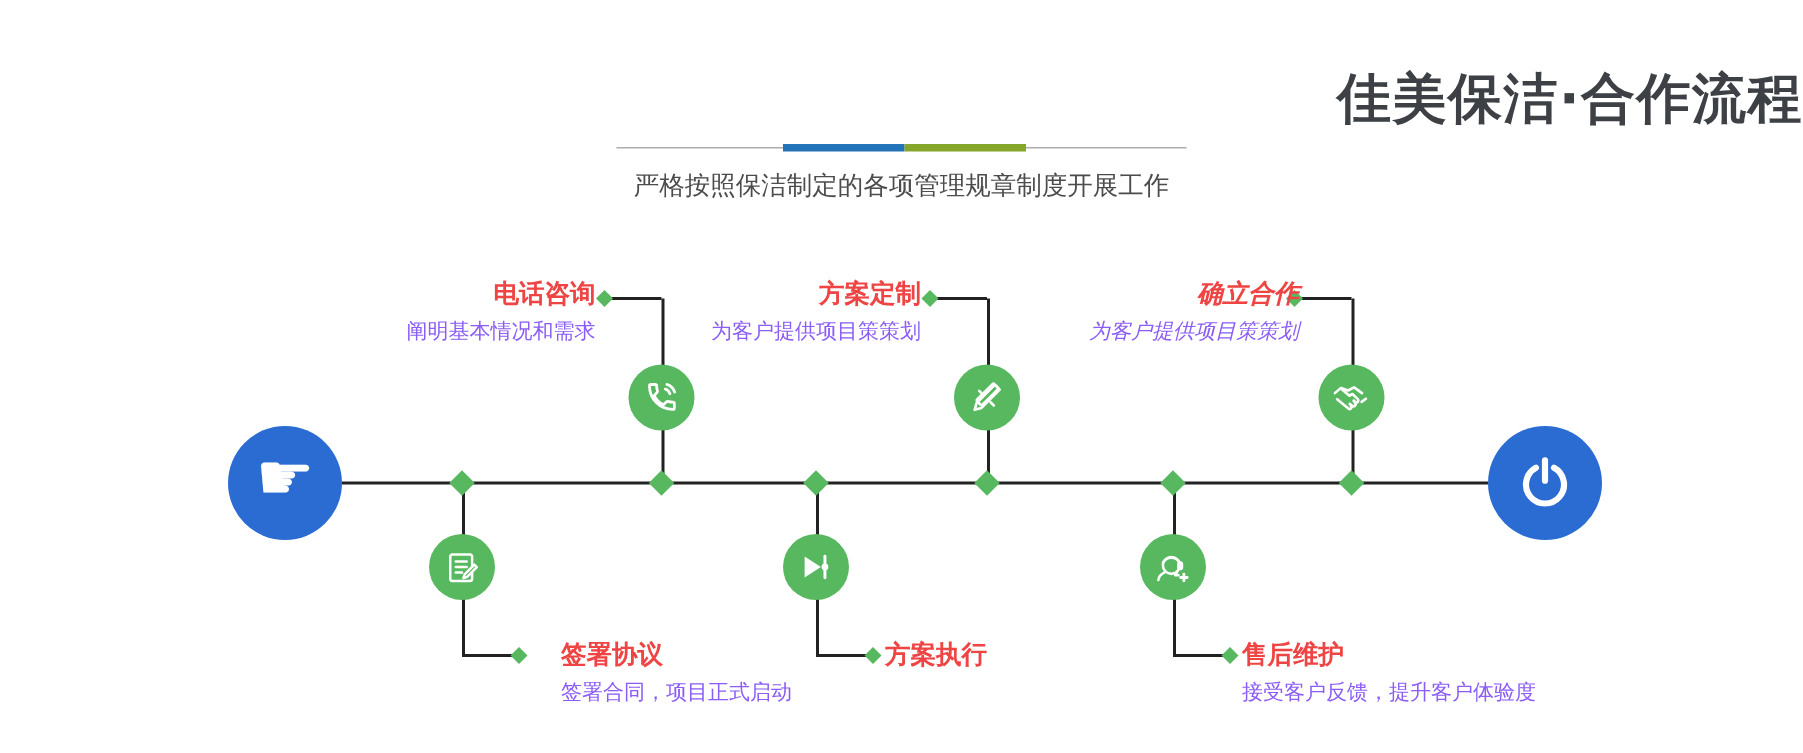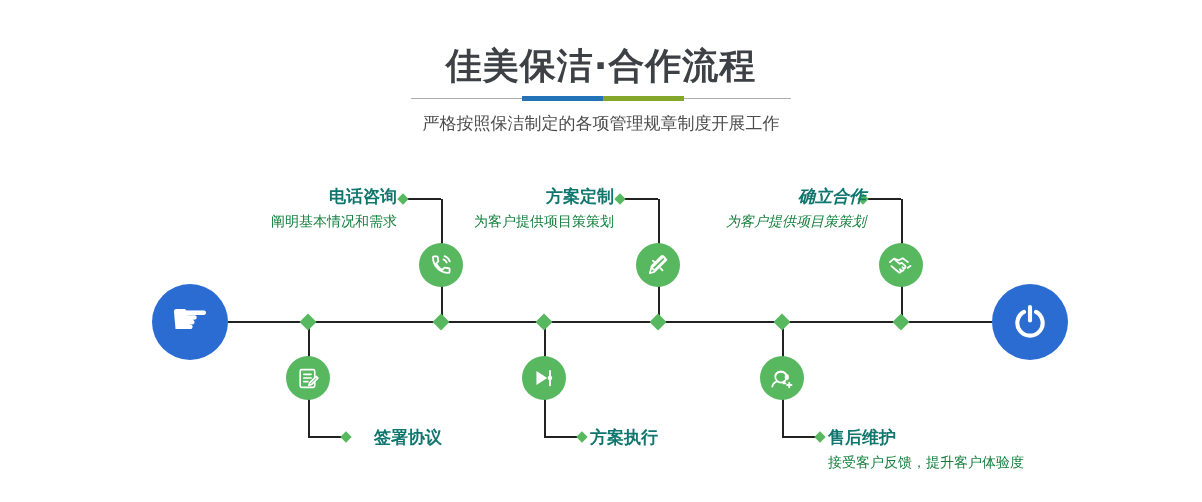--- a/index.html
+++ b/index.html
@@ -1,20 +1,20 @@
 <!DOCTYPE html>
 <html style="--blue: #2b6cd3; --green: #57b85f; --div-blue: #2273b8; --div-green: #83a62b;"><head>
 <meta charset="utf-8">
 <style>
   html,body{margin:0;padding:0;background:#fff;}
   .stage{position:relative;width:1202px;height:502px;background:#ffffff;overflow:hidden;
          font-family:"DejaVu Sans","Liberation Sans",sans-serif;}
 
   
-  .hdr-title{position:absolute;left:0;top:42px;width:1202px;text-align:center;
+  .hdr-title{position:absolute;left:0;top:42px;width:1202px;text-align:right;
              font-size:36px;font-weight:700;color:#3d4145;letter-spacing:1px;}
   .hdr-divider{position:absolute;left:411px;top:96px;width:380px;height:5px;}
   .hdr-divider .gray{position:absolute;left:0;top:2px;width:380px;height:1px;background:#adadad;}
   .hdr-divider .seg-blue{position:absolute;left:111px;top:0;width:81px;height:5px;background:var(--div-blue);}
   .hdr-divider .seg-green{position:absolute;left:192px;top:0;width:81px;height:5px;background:var(--div-green);}
   .hdr-sub{position:absolute;left:0;top:112px;width:1202px;text-align:center;
            font-size:17px;color:#4c4c4c;}
 
   
   .timeline{position:absolute;left:228px;top:321px;width:764px;height:1.5px;background:#222;}
@@ -28,22 +28,22 @@
   .node-circle{position:absolute;width:44px;height:44px;border-radius:50%;background:var(--green);
                display:flex;align-items:center;justify-content:center;}
   .node-circle svg{display:block;}
 
   .diamond{position:absolute;width:12px;height:12px;background:var(--green);transform:rotate(45deg);}
   .bullet{position:absolute;width:8px;height:8px;background:var(--green);transform:rotate(45deg);}
 
   .step-text{position:absolute;white-space:nowrap;}
   .step-text.top{text-align:right;}
   .step-text.bottom{text-align:left;}
-  .step-title{font-size:17px;font-weight:700;color:#0f766e;line-height:21px;}
-  .step-desc{font-size:14px;color:#15803d;line-height:20px;margin-top:4px;}
+  .step-title{font-size:17px;font-weight:700;color:#ef4444;line-height:21px;}
+  .step-desc{font-size:14px;color:#8b5cf6;line-height:20px;margin-top:4px;}
 
   
   .v-t1{left:441px;top:199px;height:123px;} .v-t2{left:658px;top:199px;height:123px;} .v-t3{left:901px;top:199px;height:123px;}
   .v-b1{left:308px;top:322px;height:115px;} .v-b2{left:544px;top:322px;height:115px;} .v-b3{left:782px;top:322px;height:115px;}
   .h-t1{left:403px;top:198px;width:38px;} .h-t2{left:620px;top:198px;width:38px;} .h-t3{left:863px;top:198px;width:38px;}
   .h-b1{left:308px;top:436px;width:38px;} .h-b2{left:544px;top:436px;width:38px;} .h-b3{left:782px;top:436px;width:38px;}
   .bu-t1{left:399px;top:195px;} .bu-t2{left:616px;top:195px;} .bu-t3{left:859px;top:195px;}
   .bu-b1{left:342px;top:433px;} .bu-b2{left:578px;top:433px;} .bu-b3{left:816px;top:433px;}
   .c-t1{left:419px;top:243px;} .c-t2{left:636px;top:243px;} .c-t3{left:879px;top:243px;}
   .c-b1{left:286px;top:356px;} .c-b2{left:522px;top:356px;} .c-b3{left:760px;top:356px;}
@@ -161,20 +161,21 @@
     <div class="step-title">方案定制</div>
     <div class="step-desc">为客户提供项目策策划</div>
   </div>
   <div class="step-text top t-t3">
     <div class="step-title">确立合作</div>
     <div class="step-desc">为客户提供项目策策划</div>
   </div>
 
   <div class="step-text bottom t-b1">
     <div class="step-title">签署协议</div>
+    <div class="step-desc">签署合同，项目正式启动</div>
   </div>
   <div class="step-text bottom t-b2">
     <div class="step-title">方案执行</div>
   </div>
   <div class="step-text bottom t-b3">
     <div class="step-title">售后维护</div>
     <div class="step-desc">接受客户反馈，提升客户体验度</div>
   </div>
 
 </div>

